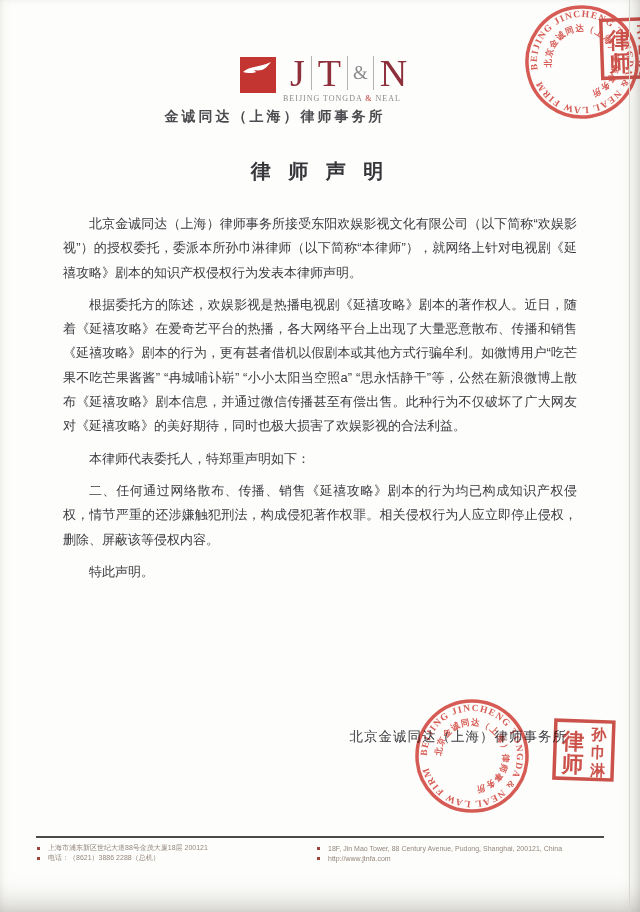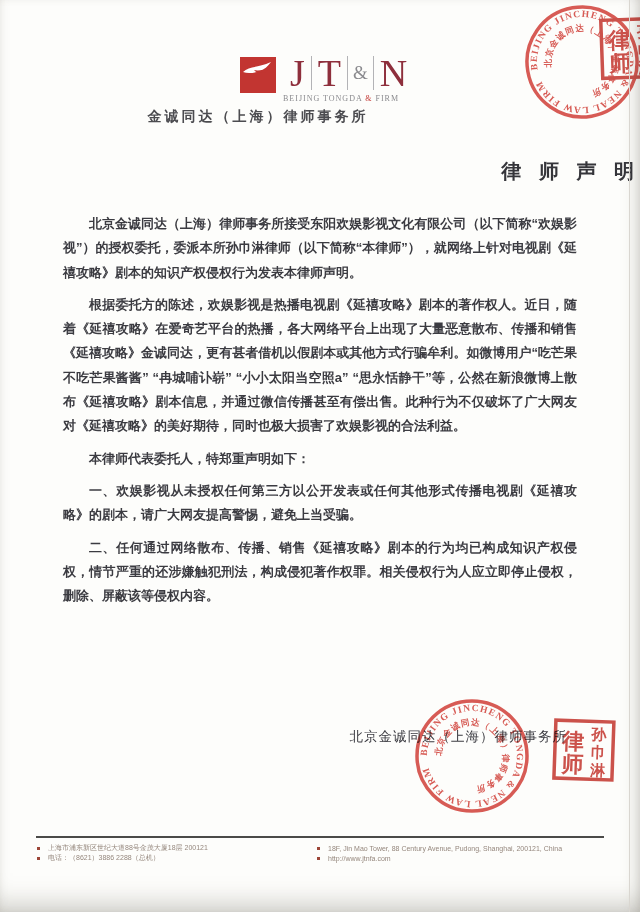--- a/index.html
+++ b/index.html
@@ -40,36 +40,35 @@
   }
   .logo-letter.amp { font-size:19px; color:#8a8a8e; padding:0 5px; }
   .logo-sep { width:1px; height:34px; background:#b3b3b6; }
   .logo-latin {
     position:absolute; left:283px; top:94px; width:132px;
     font-family:"Liberation Serif", serif;
     font-size:8px; letter-spacing:1px; color:#8a8a8e; white-space:nowrap;
   }
   .logo-latin .amp { color:#c23531; }
   .logo-cn {
-    position:absolute; left:0; top:108px; width:516px; text-align:center;
+    position:absolute; left:17px; top:108px; width:516px; text-align:center;
     font-size:14px; font-weight:bold; color:#4c4c50; letter-spacing:3px;
   }
 
   
   .doc-title {
-    position:absolute; left:0; top:158px; width:640px; text-align:right;
+    position:absolute; left:0; top:158px; width:640px; text-align:center;
     font-size:20px; font-weight:bold; color:#35353a; letter-spacing:6px;
   }
 
   
   .content {
     position:absolute; left:63px; top:212px; width:514px;
     font-size:13px; line-height:24.3px; color:#3b3b41;
     text-align:justify;
-    font-weight:bold;
   }
   .content p { text-indent:2em; margin-bottom:8px; }
 
   
   .signature {
     position:absolute; right:73px; top:720px; text-align:right;
     font-size:13.5px; color:#3b3b41;
   }
   .signature div { height:33px; line-height:33px; letter-spacing:1px; }
 
@@ -108,32 +107,32 @@
     </div>
     <div class="logo-letters">
       <span class="logo-letter">J</span>
       <span class="logo-sep"></span>
       <span class="logo-letter">T</span>
       <span class="logo-sep"></span>
       <span class="logo-letter amp">&amp;</span>
       <span class="logo-sep"></span>
       <span class="logo-letter">N</span>
     </div>
-    <div class="logo-latin"><span>BEIJING TONGDA </span><span class="amp">&amp;</span><span> FIRM</span></div>
+    <div class="logo-latin"><span>BEIJING TONGDA </span><span class="amp">&amp;</span><span> NEAL</span></div>
     <div class="logo-cn">金诚同达（上海）律师事务所</div>
   </div>
 
   <div class="doc-title">律 师 声 明</div>
 
   <div class="content">
     <p>北京金诚同达（上海）律师事务所接受东阳欢娱影视文化有限公司（以下简称“欢娱影视”）的授权委托，委派本所孙巾淋律师（以下简称“本律师”），就网络上针对电视剧《延禧攻略》剧本的知识产权侵权行为发表本律师声明。</p>
-    <p>根据委托方的陈述，欢娱影视是热播电视剧《延禧攻略》剧本的著作权人。近日，随着《延禧攻略》在爱奇艺平台的热播，各大网络平台上出现了大量恶意散布、传播和销售《延禧攻略》金诚同达，更有甚者借机以假剧本或其他方式行骗牟利。如微博用户“吃芒果不吃芒果酱酱” “冉城哺讣崭” “小小太阳当空照a” “思永恬静干”等，公然在新浪微博上散布《延禧攻略》剧本信息，并通过微信传播甚至有偿出售。此种行为不仅破坏了广大网友对《延禧攻略》的美好期待，同时也极大损害了欢娱影视的合法利益。</p>
+    <p>根据委托方的陈述，欢娱影视是热播电视剧《延禧攻略》剧本的著作权人。近日，随着《延禧攻略》在爱奇艺平台的热播，各大网络平台上出现了大量恶意散布、传播和销售《延禧攻略》剧本的行为，更有甚者借机以假剧本或其他方式行骗牟利。如微博用户“吃芒果不吃芒果酱酱” “冉城哺讣崭” “小小太阳当空照a” “思永恬静干”等，公然在新浪微博上散布《延禧攻略》剧本信息，并通过微信传播甚至有偿出售。此种行为不仅破坏了广大网友对《延禧攻略》的美好期待，同时也极大损害了欢娱影视的合法利益。</p>
     <p>本律师代表委托人，特郑重声明如下：</p>
-    <p>一、欢娱影视从未授权任何第三方以公开发表或任何其他形式传播电视剧《延禧攻略》的剧本，请广大网友提高警惕，避免上当受骗。</p>
     <p>二、任何通过网络散布、传播、销售《延禧攻略》剧本的行为均已构成知识产权侵权，情节严重的还涉嫌触犯刑法，构成侵犯著作权罪。相关侵权行为人应立即停止侵权，删除、屏蔽该等侵权内容。</p>
+    <p>特此声明。</p>
   </div>
 
   <div class="signature">
     <div>北京金诚同达（上海）律师事务所</div>
   </div>
 
   <svg class="seal seal-bottom" width="212" height="130" viewBox="0 0 212 130">
     <defs>
       <path id="ringB" d="M 64 62 m -45 0 a 45 45 0 1 1 90 0 a 45 45 0 1 1 -90 0"></path>
       <path id="innerB" d="M 64 62 m -31 0 a 31 31 0 1 1 62 0 a 31 31 0 1 1 -62 0"></path>

